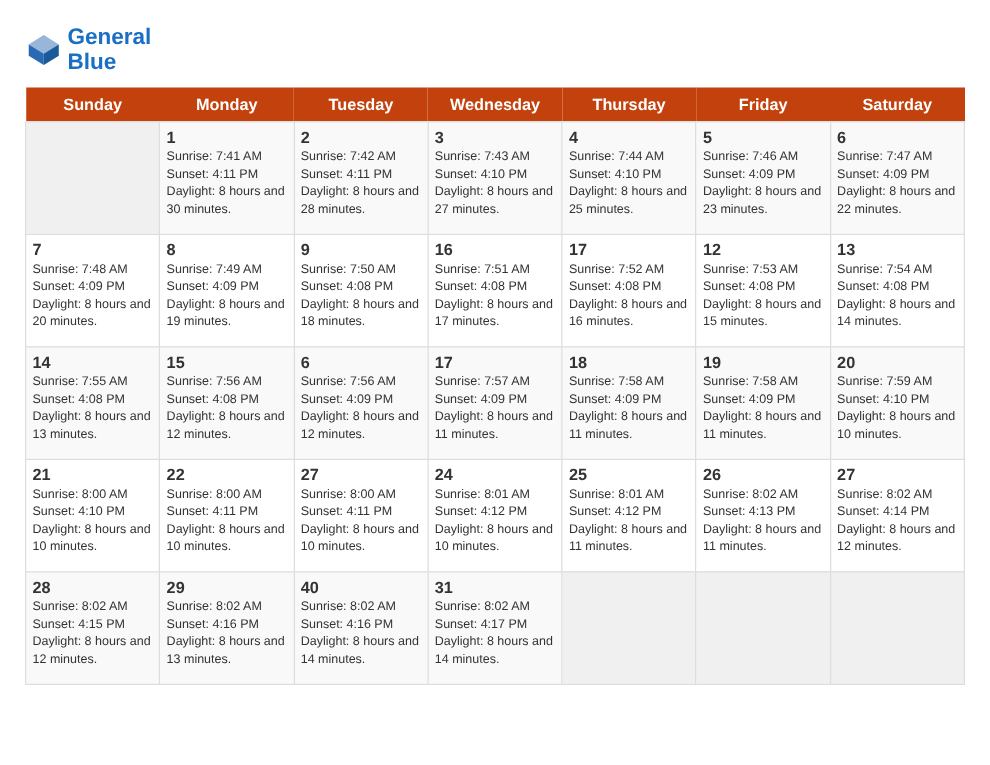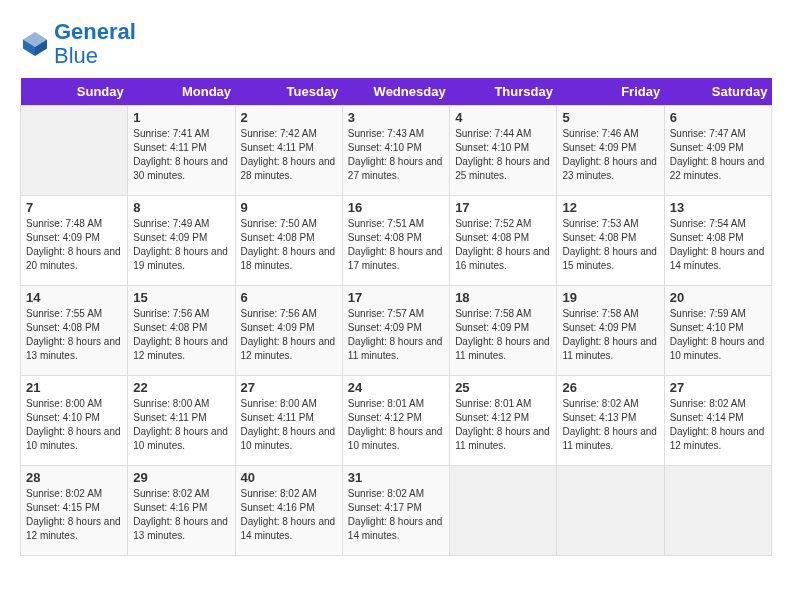--- a/index.html
+++ b/index.html
@@ -14,21 +14,21 @@
       display: flex;
       justify-content: space-between;
       align-items: flex-start;
       margin-bottom: 10px;
     }
     .logo {
       display: flex;
       align-items: center;
     }
     .logo-text {
-      font-size: 22px;
+      font-size: 18px;
       font-weight: bold;
       color: #333;
       line-height: 1.1;
     }
     .logo-text span {
       color: #1a6fc4;
     }
     .logo-icon {
       width: 30px;
       height: 30px;
@@ -45,24 +45,24 @@
     .location {
       font-size: 14px;
       color: #555;
     }
     table {
       width: 100%;
       border-collapse: collapse;
       font-size: 11px;
     }
     thead tr th {
-      background-color: #6d28d9;
+      background-color: #c2410c;
       color: #fff;
       padding: 6px 4px;
-      text-align: right;
+      text-align: center;
       font-size: 13px;
       font-weight: bold;
     }
     tbody tr td {
       border: 1px solid #ddd;
       vertical-align: top;
       padding: 4px 5px;
       width: 107px;
       min-height: 80px;
       height: 90px;
@@ -95,21 +95,21 @@
 <div class="header">
   <div class="logo">
     <svg class="logo-icon" viewBox="0 0 40 40">
       <polygon points="20,4 36,14 36,26 20,36 4,26 4,14" fill="#2a6ab5" opacity="0.15"></polygon>
       <polygon points="20,4 36,14 20,24 4,14" fill="#2a6ab5" opacity="0.4"></polygon>
       <polygon points="20,24 36,14 36,26 20,36" fill="#1a5a9a"></polygon>
       <polygon points="20,24 4,14 4,26 20,36" fill="#2a6ab5"></polygon>
     </svg>
     <div class="logo-text">
       <div><span>General</span></div>
-      <div style="color:#1a6fc4; font-weight:normal;">Blue</div>
+      <div style="color:#1a6fc4; font-weight:bold;">Blue</div>
     </div>
   </div>
   <div class="title-section">
     <div class="month-title"></div>
     <div class="location"></div>
   </div>
 </div>
 
 <table>
   <thead>

